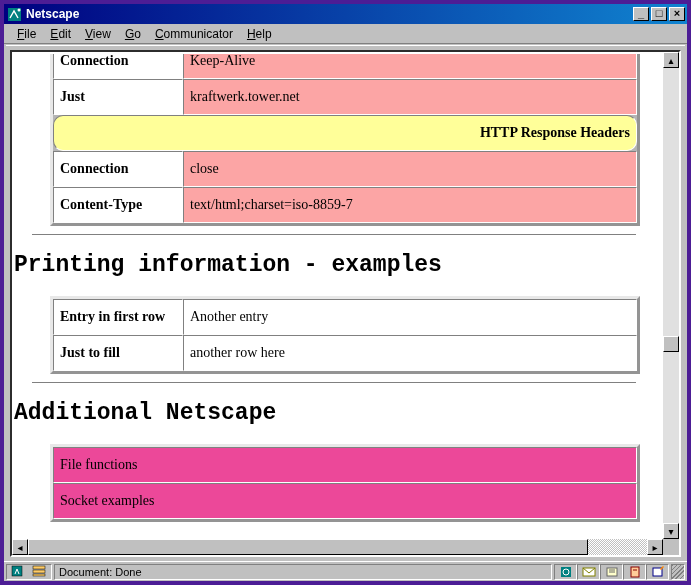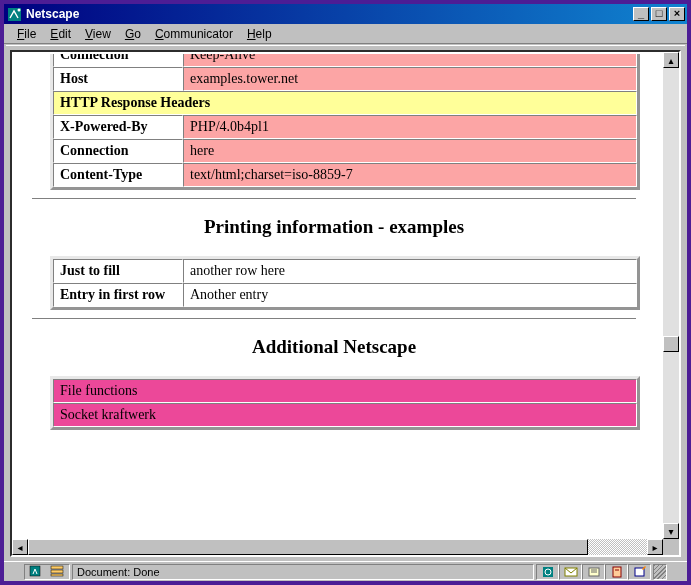--- a/index.html
+++ b/index.html
@@ -31,40 +31,40 @@
   .sb-track { flex:1; background:repeating-conic-gradient(#c0c0c0 0% 25%,#fff 0% 50%) 0/2px 2px; position:relative;}
   .sb-thumb { position:absolute; left:0; right:0; top:268px; height:16px; background:#c0c0c0; border:1px solid; border-color:#fff #000 #000 #fff;}
 
   
   .hscroll { position:absolute; left:0; bottom:0; right:16px; height:16px; background:#d4d0c8; display:flex;}
   .sb-track-h { flex:1; background:repeating-conic-gradient(#c0c0c0 0% 25%,#fff 0% 50%) 0/2px 2px; position:relative;}
   .sb-thumb-h { position:absolute; top:0; bottom:0; left:0; width:560px; background:#c0c0c0; border:1px solid; border-color:#fff #000 #000 #fff;}
   .sb-corner { position:absolute; right:0; bottom:0; width:16px; height:16px; background:#c0c0c0;}
 
   
-  .status-bar { position:absolute; bottom:0; left:0; right:0; height:20px; background:#c0c0c0; display:flex; align-items:center; border-top:1px solid #fff; padding:0 20px; gap:2px;}
+  .status-bar { position:absolute; bottom:0; left:0; right:0; height:20px; background:#c0c0c0; display:flex; align-items:center; border-top:1px solid #fff; padding:0 2px; gap:2px;}
   .status-cell { height:16px; border:1px solid; border-color:#808080 #fff #fff #808080; display:flex; align-items:center; padding:0 4px; font-size:11px; gap:4px;}
   .status-icons { flex:0 0 auto; display:flex; gap:4px; align-items:center; padding:0 4px;}
   .status-doc { flex:1;}
   .tray { flex:0 0 auto; display:flex; gap:0; align-items:center;}
   .tray-ico { width:23px; height:16px; border:1px solid; border-color:#808080 #fff #fff #808080; display:flex; align-items:center; justify-content:center; font-size:11px;}
   .grip { width:14px; height:16px; background:repeating-linear-gradient(135deg,#808080,#808080 1px,#c0c0c0 1px,#c0c0c0 3px); border:1px solid; border-color:#808080 #fff #fff #808080;}
 
   
   .btable { border:3px outset #e8e8e8; margin:0 4px 8px 36px; border-collapse:separate; border-spacing:0; background:#b5b5b5; width:590px;}
-  .btable td, .btable th { border:1px solid #808080; border-right-color:#fff; border-bottom-color:#fff; padding:3px 6px; font-size:14px; font-family:"Times New Roman",serif; text-align:left;}
-  .btable .hd { background:#ffff99; font-weight:bold; text-align:left;}
+  .btable td, .btable th { border:1px solid #808080; border-right-color:#fff; border-bottom-color:#fff; padding:9px 6px; font-size:14px; font-family:"Times New Roman",serif; text-align:left;}
+  .btable .hd { background:#ffff99; font-weight:bold; text-align:right;border-radius:10px;}
   .btable .klabel { background:#fff; font-weight:bold; width:130px;}
   .btable .val { background:#fca5a5;}
   .btable.two .klabel, .btable.two td { background:#fff;}
   .btable.two th { background:#ffff99;}
   .btable.list td { background:#ec4899; }
 
   hr.sep { border:0; border-top:1px solid #808080; border-bottom:1px solid #fff; margin:8px 18px;}
-  h2.sect { font-family:Liberation Serif, serif; font-size:19px; font-weight:bold; text-align:center; margin:16px 0 18px;}
+  h2.sect { font-family:Liberation Mono, monospace; font-size:23px; font-weight:bold; text-align:left; margin:16px 0 18px;}
 
   .partial { opacity:1;}
   .cut { margin-top:-14px;}
 </style>
 </head>
 <body>
 
 <div class="app">
 
   <div class="title-bar">
@@ -98,69 +98,65 @@
       <div class="viewport">
         <div class="page">
 
           <table class="btable cut">
             <tbody>
                 <tr class="partial">
               <td class="klabel">Connection</td>
               <td class="val">Keep-Alive</td>
             </tr>
             <tr>
-              <td class="klabel">Host</td>
-              <td class="val">examples.tower.net</td>
+              <td class="klabel">Just</td>
+              <td class="val">kraftwerk.tower.net</td>
             </tr>
             <tr>
                   <th class="hd" colspan="2">HTTP Response Headers</th>
                 </tr>
             <tr>
-              <td class="klabel">X-Powered-By</td>
-              <td class="val">PHP/4.0b4pl1</td>
-            </tr>
-            <tr>
               <td class="klabel">Connection</td>
-              <td class="val">here</td>
+              <td class="val">close</td>
             </tr>
             <tr>
               <td class="klabel">Content-Type</td>
               <td class="val">text/html;charset=iso-8859-7</td>
             </tr>
           </tbody>
             </table>
 
           <hr class="sep">
 
           <h2 class="sect">Printing information - examples</h2>
 
           <table class="btable two">
             <tbody>
             <tr>
+              <td class="klabel">Entry in first row</td>
+              <td>Another entry</td>
+            </tr>
+            <tr>
               <td class="klabel">Just to fill</td>
               <td>another row here</td>
-            </tr>
-            <tr>
-              <td class="klabel">Entry in first row</td>
-              <td>Another entry</td>
             </tr>
           </tbody>
             </table>
 
           <hr class="sep">
 
           <h2 class="sect">Additional Netscape</h2>
 
           <table class="btable list">
             <tbody>
                 <tr>
                   <td>File functions</td>
                 </tr>
             <tr>
-                  <td>Socket kraftwerk</td>
+                  <td>Socket examples</td>
                 </tr>
           </tbody>
             </table>
 
         </div>
       </div>
 
       <div class="vscroll">
         <div class="sb-btn">▴</div>
         <div class="sb-track">

